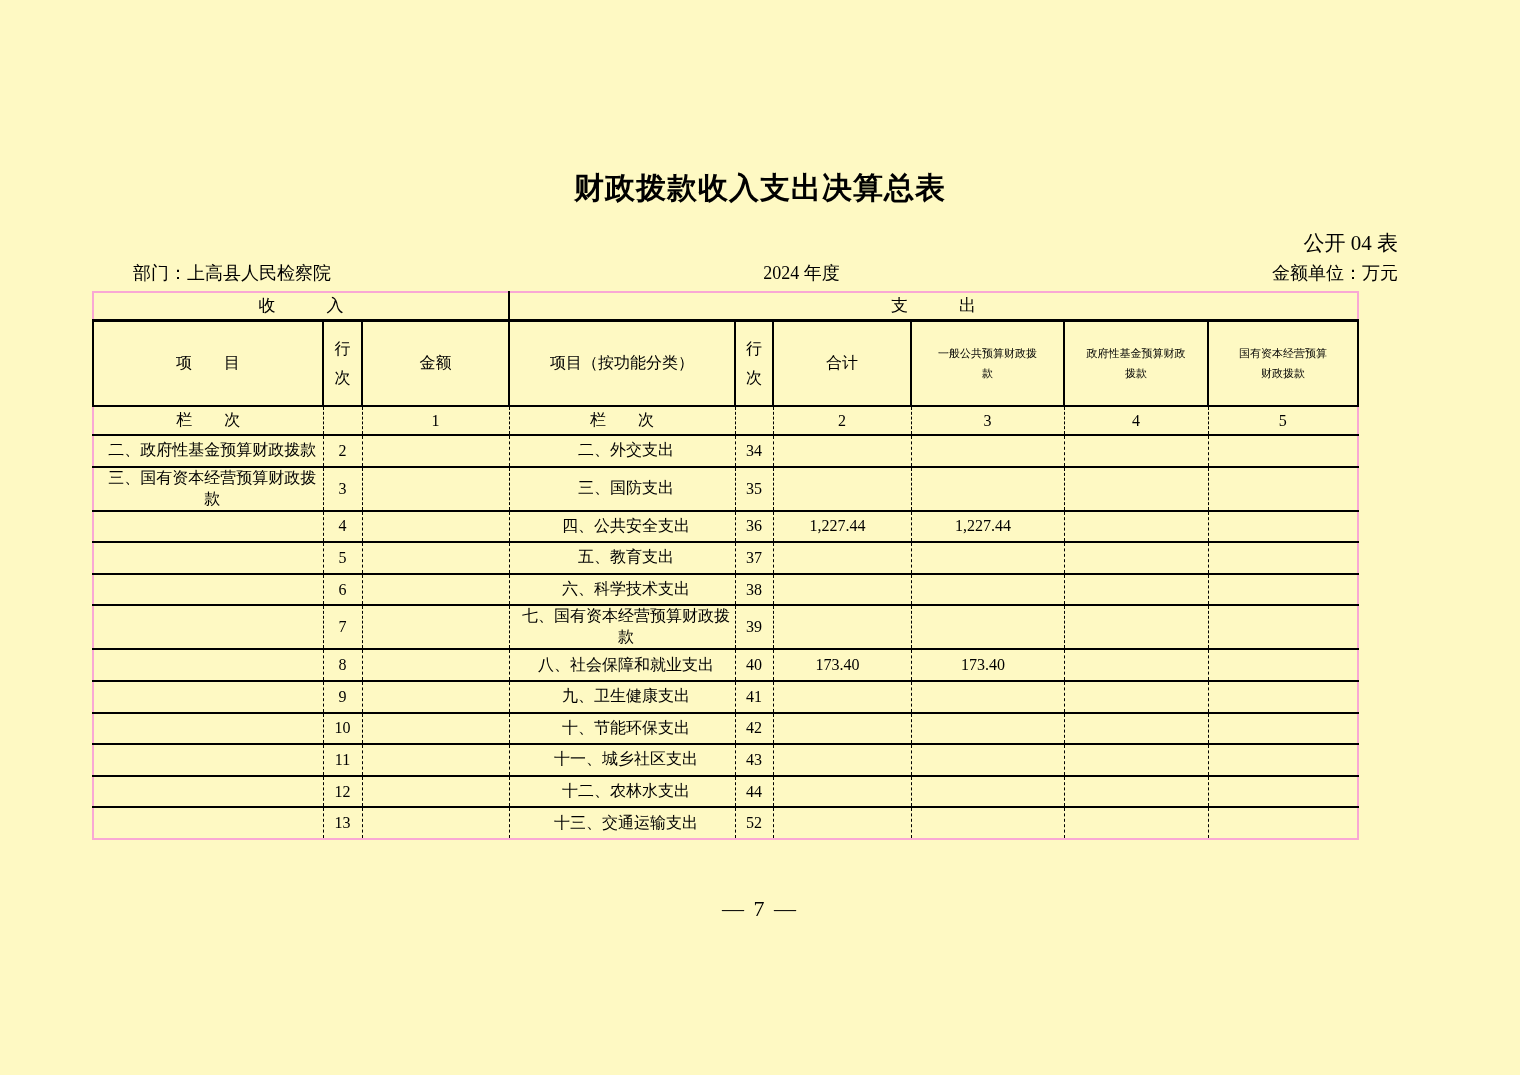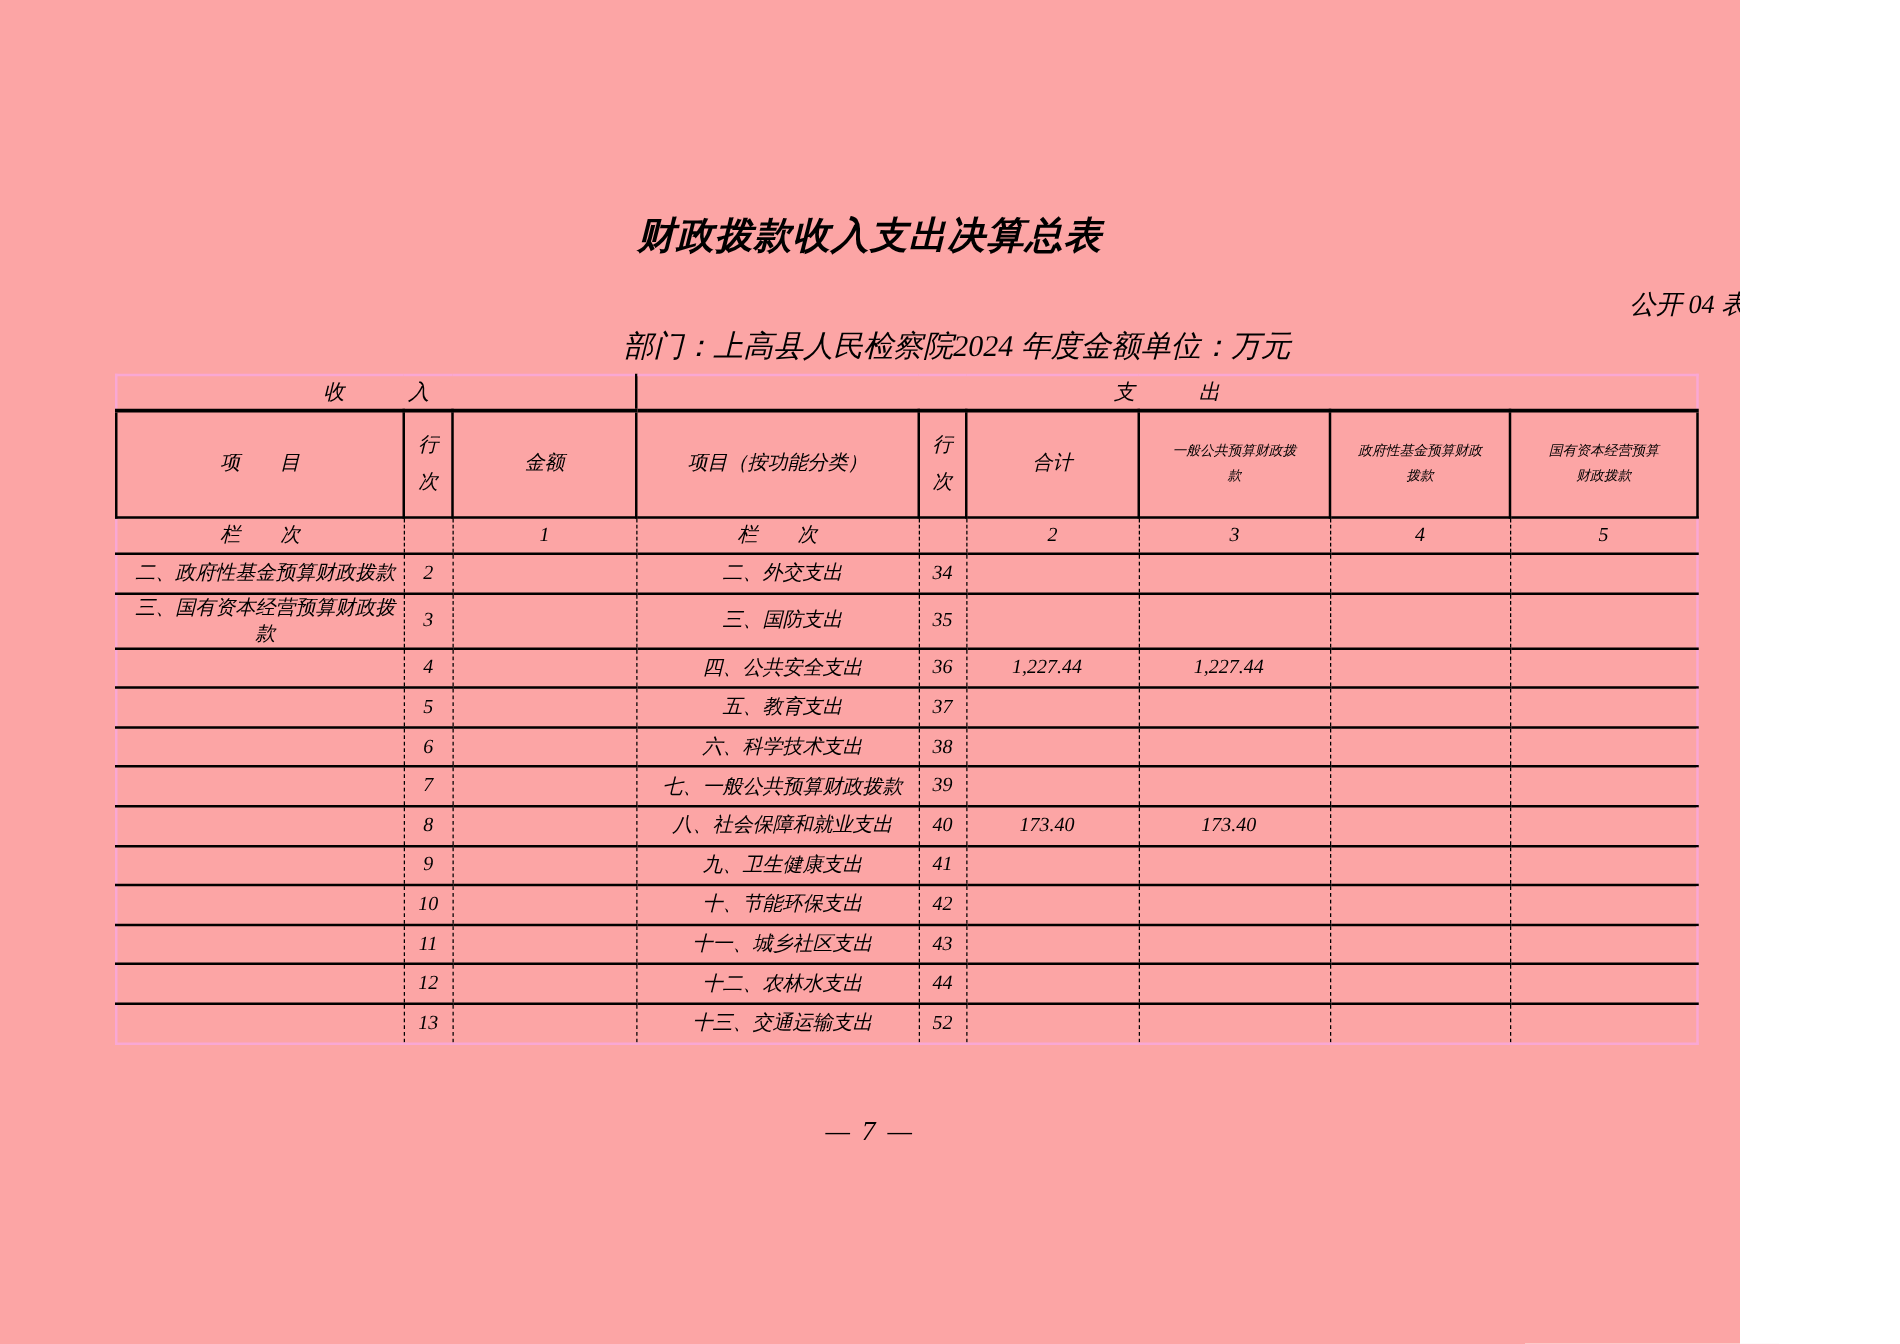--- a/index.html
+++ b/index.html
@@ -1,47 +1,46 @@
 <!DOCTYPE html>
 <html><head>
 <meta charset="utf-8">
 <style>
   * { margin: 0; padding: 0; box-sizing: border-box; }
   html, body { background: #ffffff; }
   .page {
     position: relative;
-    width: 1392px;
+    width: 1520px;
     height: 1075px;
-    background: #fca5a5;
+    background: #fef9c3;
     color: #000000;
     font-family: "Liberation Serif", "DejaVu Serif", serif;
     overflow: hidden;
-    font-style: italic;
   }
   .doc-title {
     padding-top: 168px;
     text-align: center;
     font-family: "Liberation Sans", "DejaVu Sans", sans-serif;
     font-weight: bold;
     font-size: 30px;
     letter-spacing: 1px;
   }
   .table-no {
     width: 1265px;
     margin: 20px 0 0 133px;
     text-align: right;
     font-size: 21px;
   }
   .meta-row {
     width: 1265px;
     margin: 4px 0 6px 133px;
     display: flex;
-    justify-content: center;
+    justify-content: space-between;
     align-items: baseline;
-    font-size: 24px;
+    font-size: 18px;
   }
   table.budget {
     margin-left: 92px;
     width: 1265px;
     border-collapse: collapse;
     table-layout: fixed;
     border: 2px solid #f9a8d4;
     font-size: 16px;
   }
   table.budget td, table.budget th {
@@ -197,21 +196,21 @@
           <td>38</td>
           <td class="cell-right"></td>
           <td class="cell-right"></td>
           <td class="cell-right"></td>
           <td class="cell-right"></td>
         </tr>
         <tr>
           <td class="cell-left"></td>
           <td>7</td>
           <td class="cell-right"></td>
-          <td class="cell-left">七、一般公共预算财政拨款</td>
+          <td class="cell-left">七、国有资本经营预算财政拨款</td>
           <td>39</td>
           <td class="cell-right"></td>
           <td class="cell-right"></td>
           <td class="cell-right"></td>
           <td class="cell-right"></td>
         </tr>
         <tr>
           <td class="cell-left"></td>
           <td>8</td>
           <td class="cell-right"></td>

